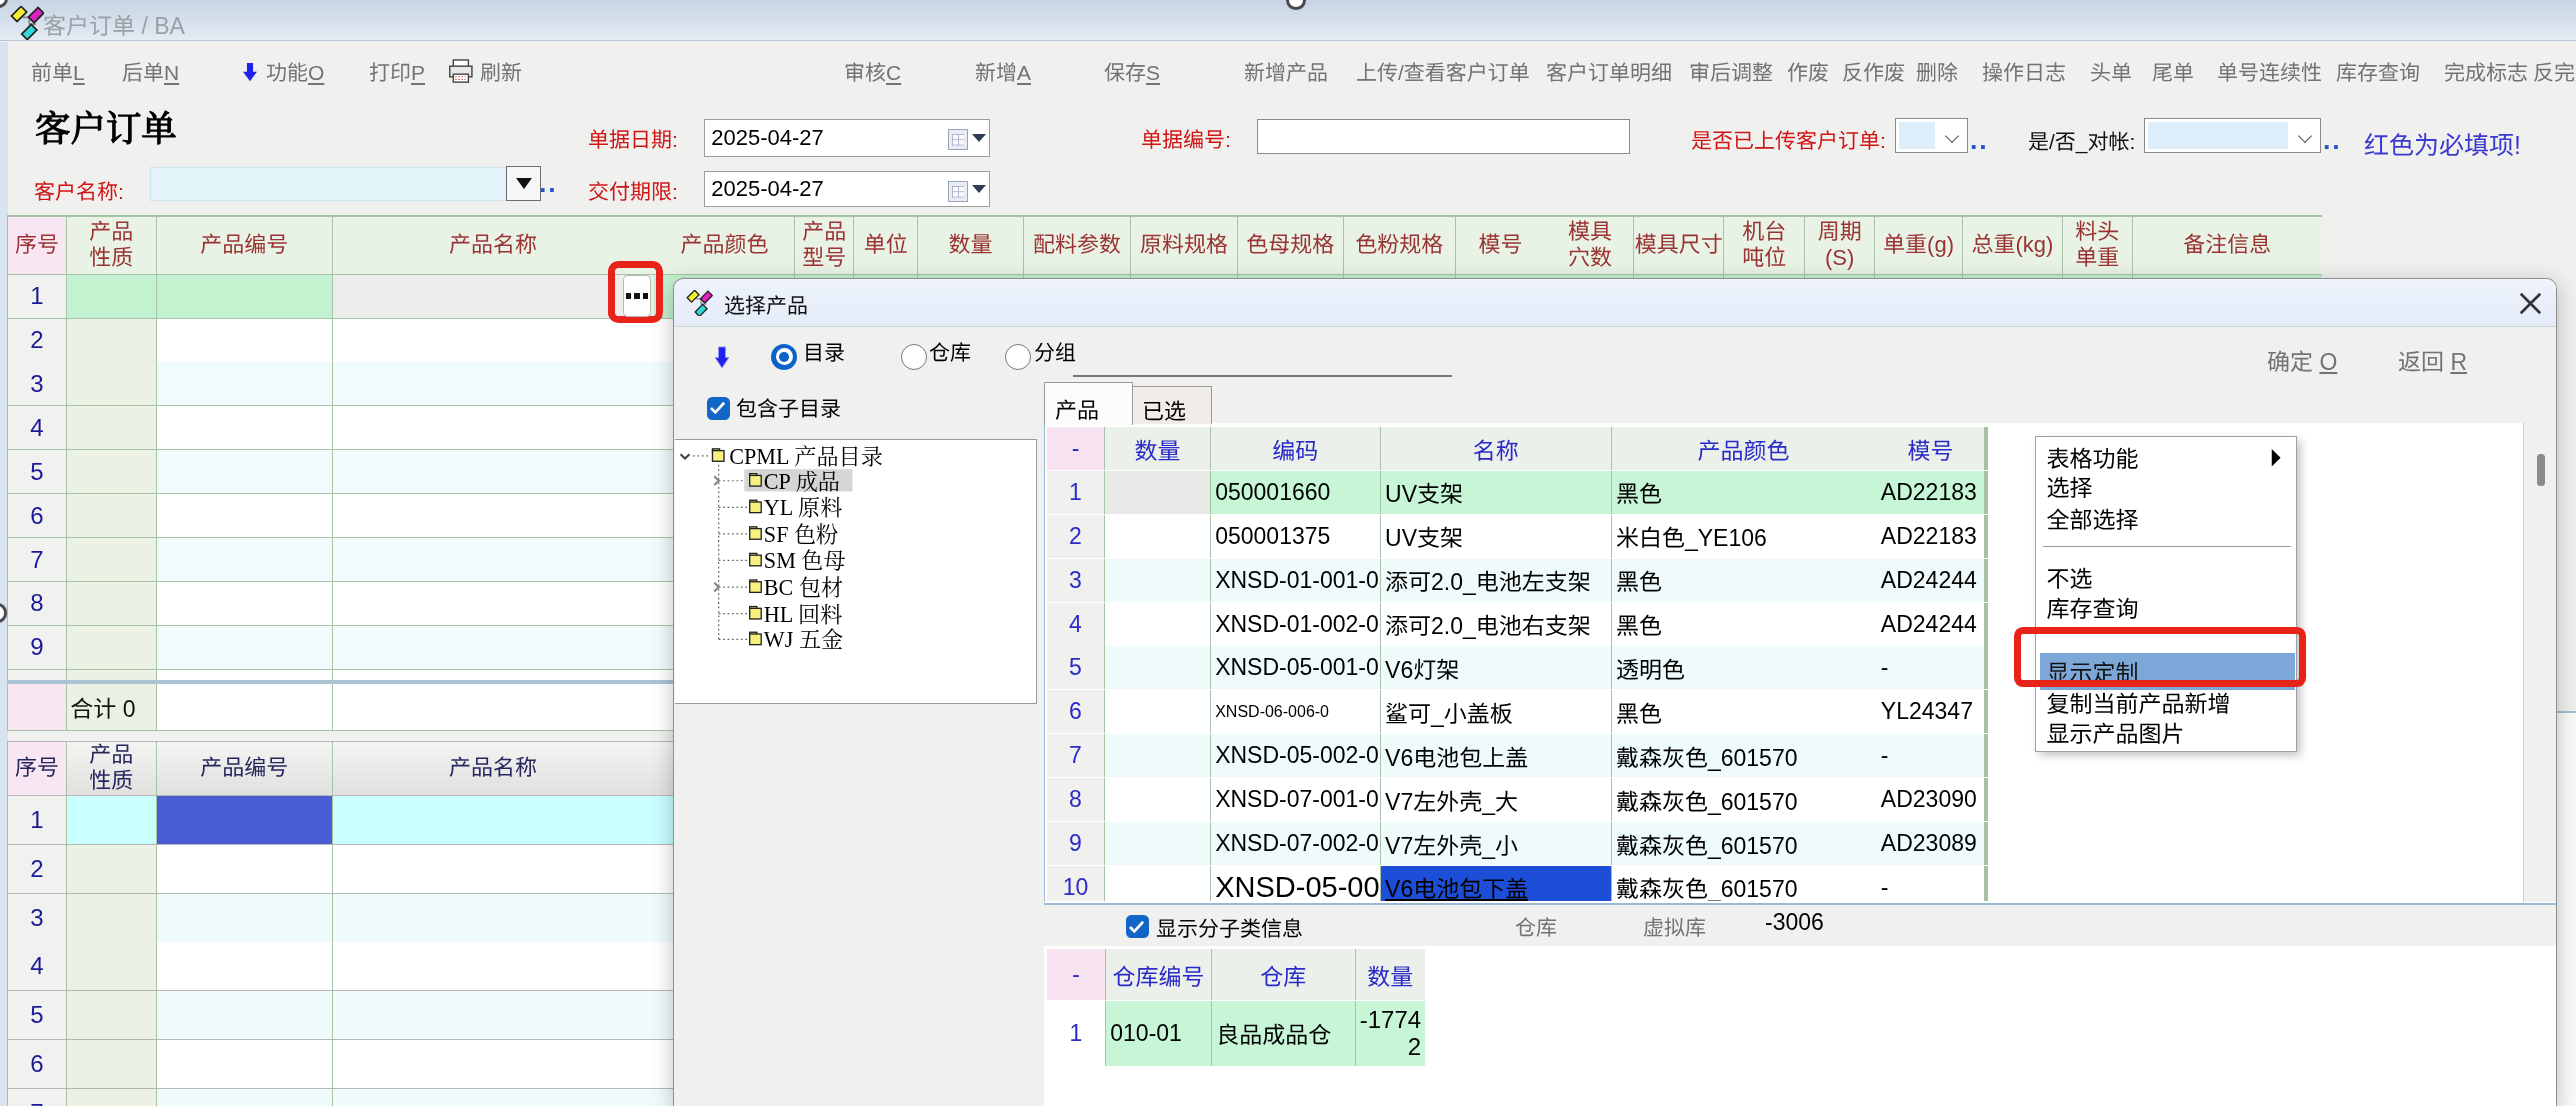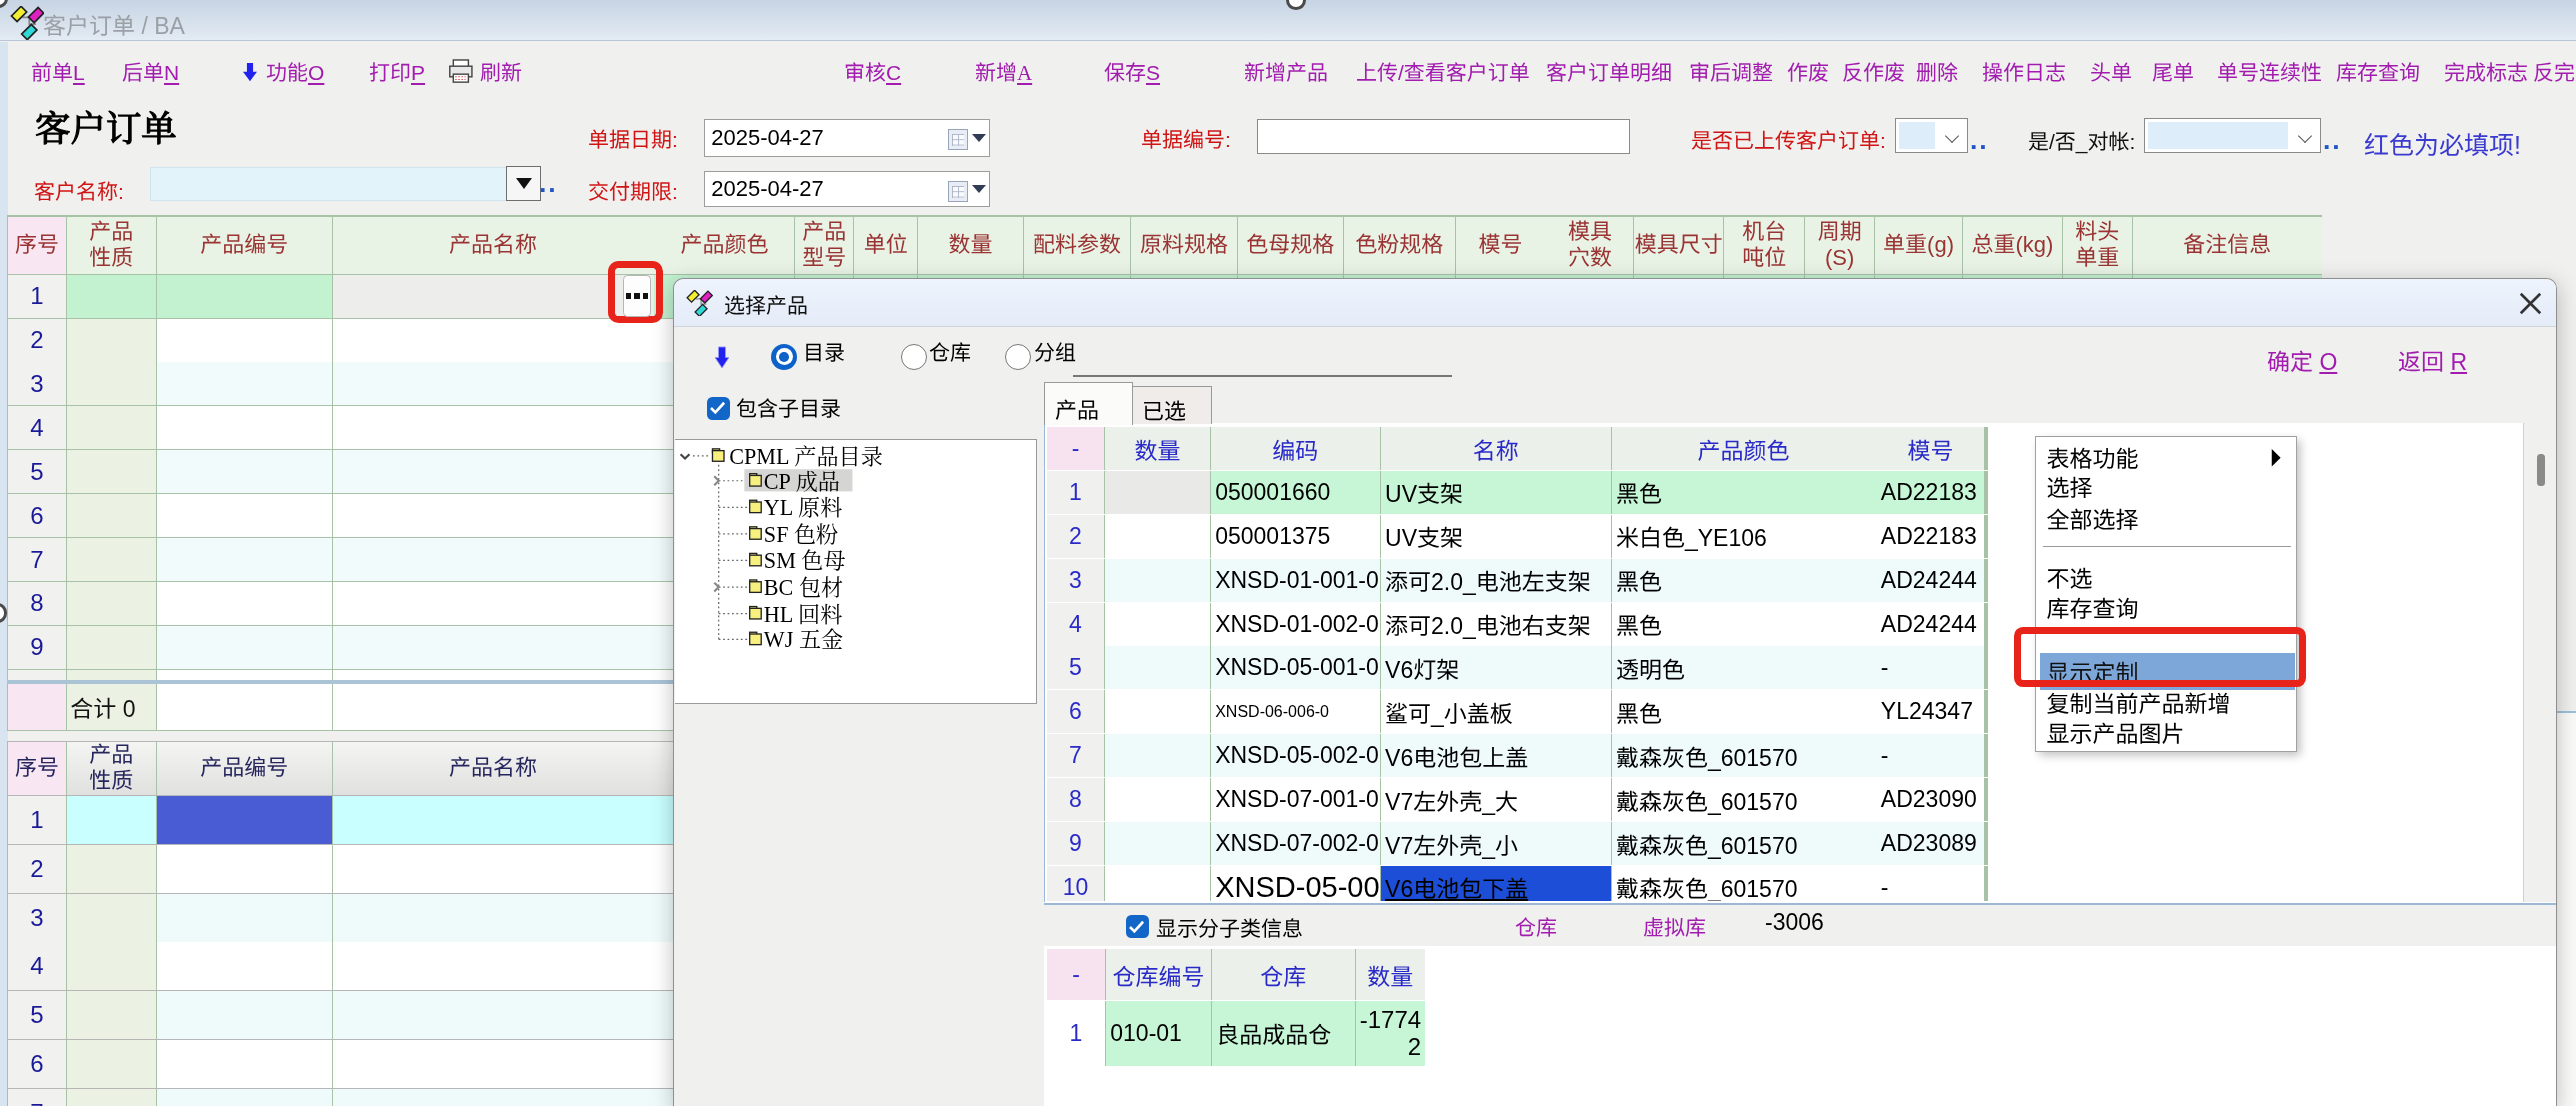--- a/index.html
+++ b/index.html
@@ -1,20 +1,20 @@
 <!DOCTYPE html>
 <html lang="zh-CN" style="font-size:14px"><head>
 <meta charset="utf-8">
 <style>
   * { margin:0; padding:0; box-sizing:border-box; }
   html,body { width:2576px; height:1107px; overflow:hidden; }
   body { font-family:"Liberation Sans", sans-serif; background:#f0f0ee; }
   #page { position:relative; width:2576px; height:1107px; overflow:hidden; }
   .abs { position:absolute; }
-  .link { color:#a21caf; white-space:nowrap; }
+  .link { color:#737373; white-space:nowrap; }
   .red { color:#d01414; }
   #titlebar { left:0; top:0; width:2576px; height:41px;
     background:linear-gradient(#c7d4e3,#e3ebf4); border-bottom:0.9px solid #b7c5d6; }
   #titletext { left:43px; top:7px; font-size:23px; color:#9aa0a6; }
   .ring { border-radius:50%; background:#fff; border:3.5px solid #4a4a4a; z-index:5; }
   .tb { top:56px; font-size:21px; }
   .tb u, .u { text-decoration:underline; text-underline-offset:2.7px; }
   .flabel { font-size:21px; white-space:nowrap; }
   .inputbox { background:#fff; border:0.9px solid #9d9d9d; }
   .dots { color:#1f55c8; font-size:26.6px; font-weight:bold; letter-spacing:1.8px; }
@@ -63,21 +63,21 @@
   <div class="abs" style="left:0; top:42px; width:8px; height:1065px; background:#d8e4f0;"></div>
   <div class="abs" style="left:2557px; top:711px; width:18.6px; height:2.7px; background:#9ec0d8;"></div>
   <div class="abs" style="left:2557px; top:713px; width:18.6px; height:393px; background:#fafaf9;"></div>
 
   <div class="abs tb link" style="left:31px;">前单<u>L</u></div>
   <div class="abs tb link" style="left:122px;">后单<u>N</u></div>
   <div class="abs tb link" style="left:266px;">功能<u>O</u></div>
   <div class="abs tb link" style="left:369px;">打印<u>P</u></div>
   <div class="abs tb link" style="left:480px;">刷新</div>
   <div class="abs tb link" style="left:844px;">审核<u>C</u></div>
-  <div class="abs tb link" style="left:975px;font-family:Liberation Serif, serif;">新增<u>A</u></div>
+  <div class="abs tb link" style="left:975px;">新增<u>A</u></div>
   <div class="abs tb link" style="left:1104px;">保存<u>S</u></div>
   <div class="abs tb link" style="left:1244px;">新增产品</div>
   <div class="abs tb link" style="left:1356px;">上传/查看客户订单</div>
   <div class="abs tb link" style="left:1546px;">客户订单明细</div>
   <div class="abs tb link" style="left:1689px;">审后调整</div>
   <div class="abs tb link" style="left:1787px;">作废</div>
   <div class="abs tb link" style="left:1842px;">反作废</div>
   <div class="abs tb link" style="left:1916px;">删除</div>
   <div class="abs tb link" style="left:1982px;">操作日志</div>
   <div class="abs tb link" style="left:2090px;">头单</div>

